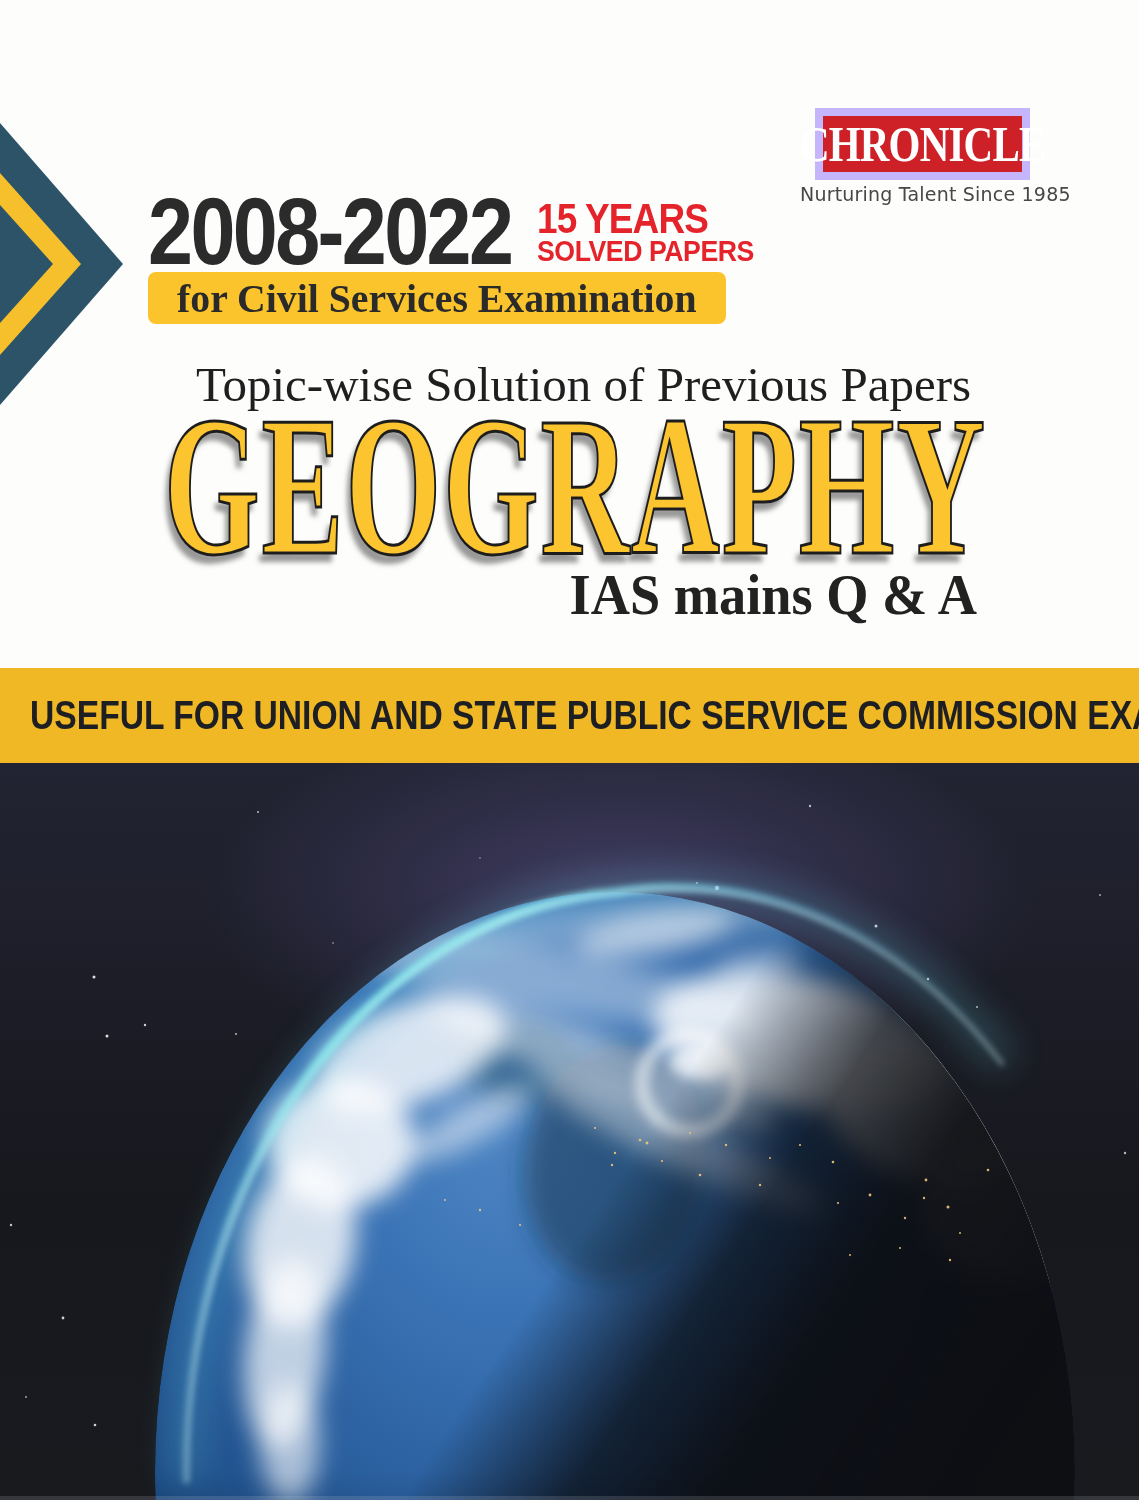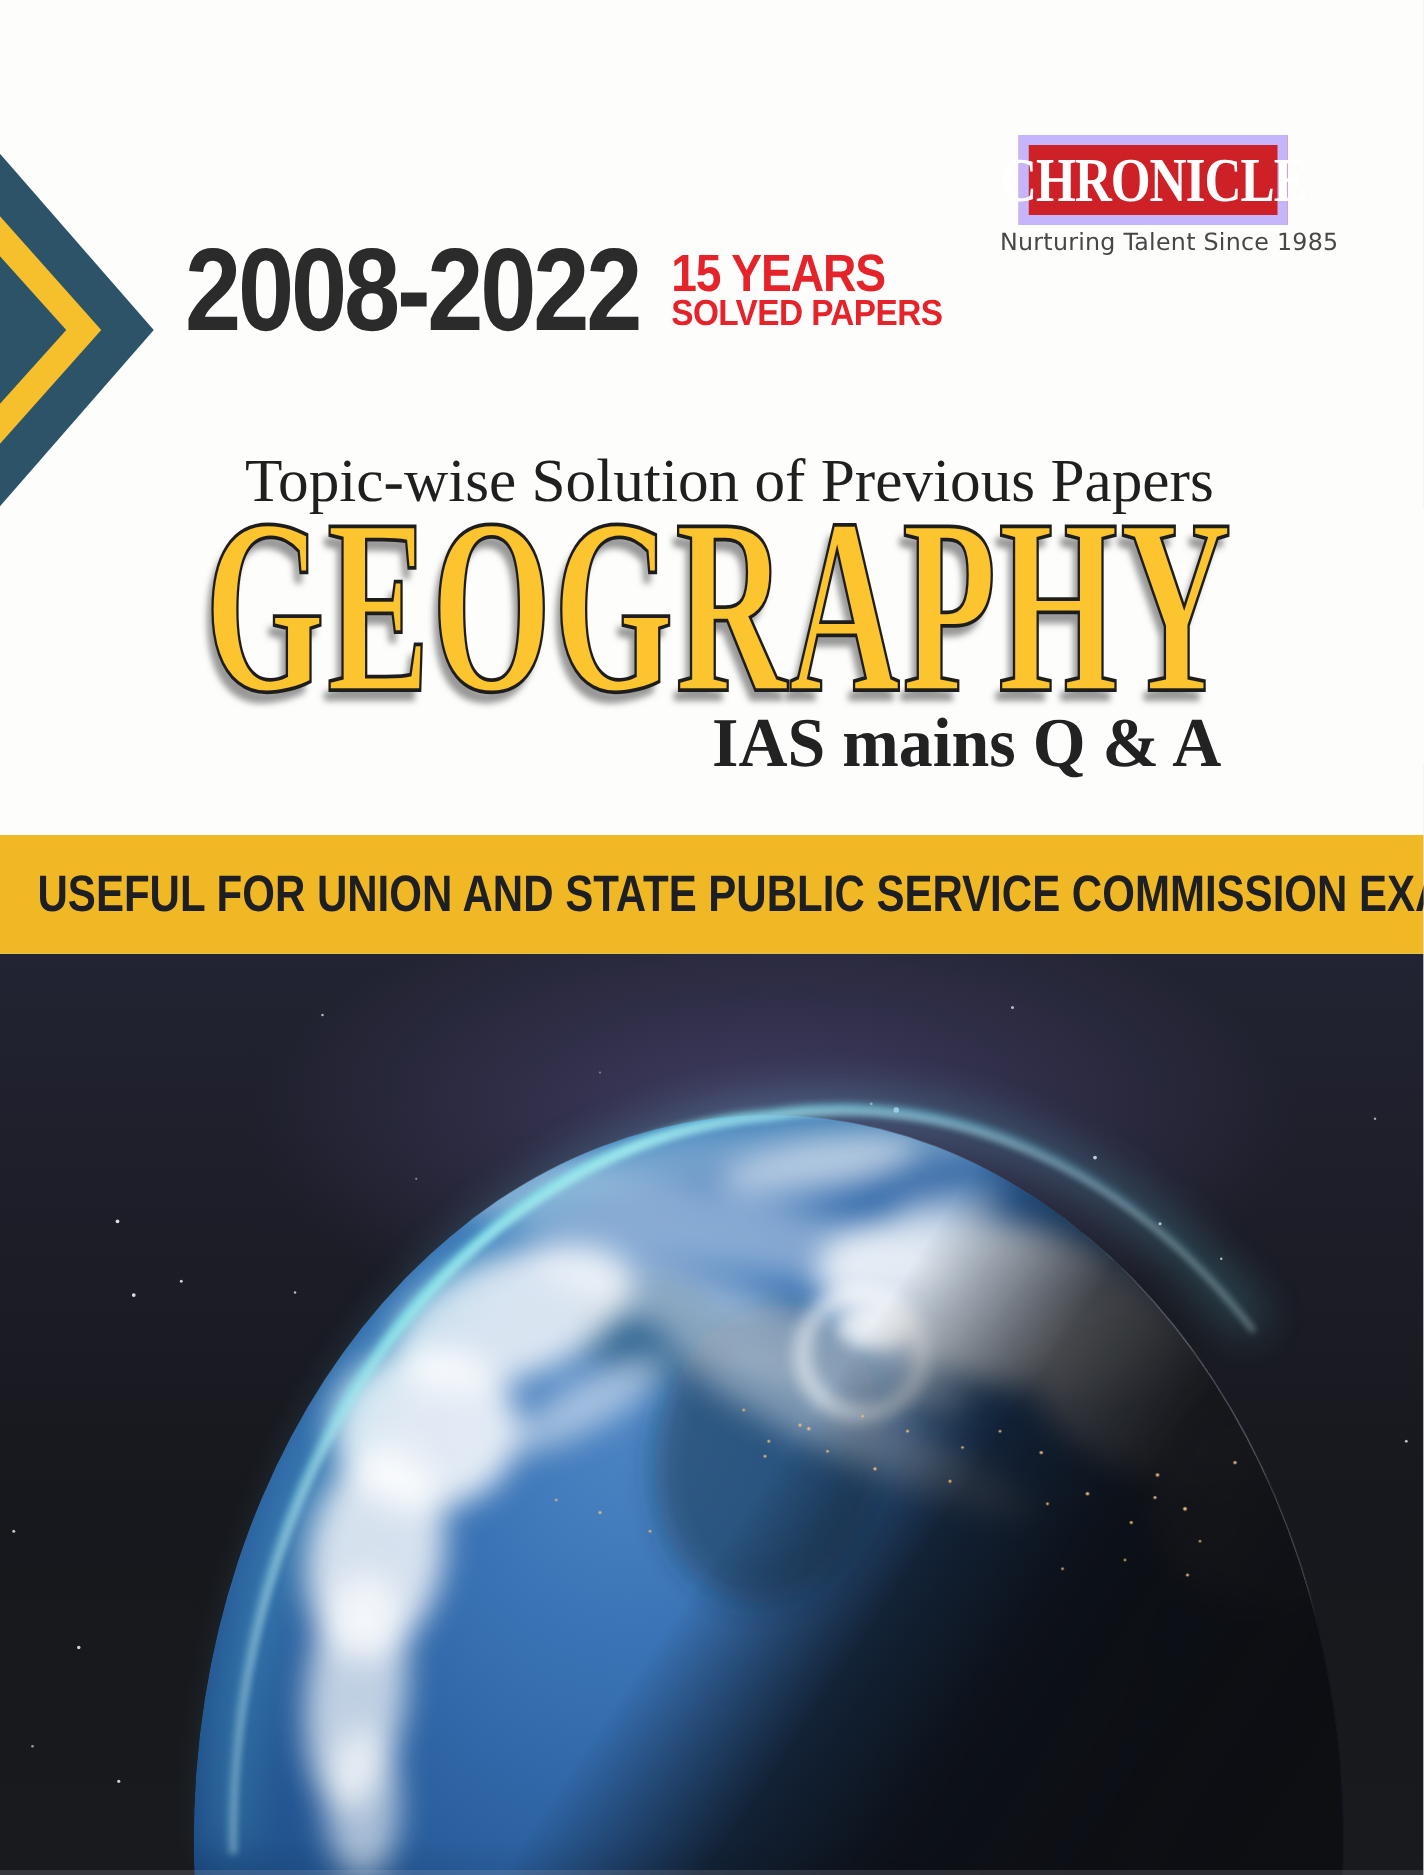--- a/index.html
+++ b/index.html
@@ -67,20 +67,23 @@
   </div>
   <div class="tagline">Nurturing Talent Since 1985</div>
 
   <div class="years">
     <span class="years-big">2008-2022</span>
   </div>
   <div class="badge">
     <span class="badge-l1">15 YEARS</span>
     <span class="badge-l2">SOLVED PAPERS</span>
   </div>
+  <div class="pill">
+    <span class="pill-text">for Civil Services Examination</span>
+  </div>
 
   <div class="subtitle">Topic-wise Solution of Previous Papers</div>
   <div class="big-title">GEOGRAPHY</div>
   <div class="exam-line">IAS mains Q &amp; A</div>
 
   <div class="banner">
     <span class="banner-text">USEFUL FOR UNION AND STATE PUBLIC SERVICE COMMISSION EXAMINATION</span>
   </div>
 
   <svg class="earth" viewBox="0 0 1139 737" preserveAspectRatio="none">

